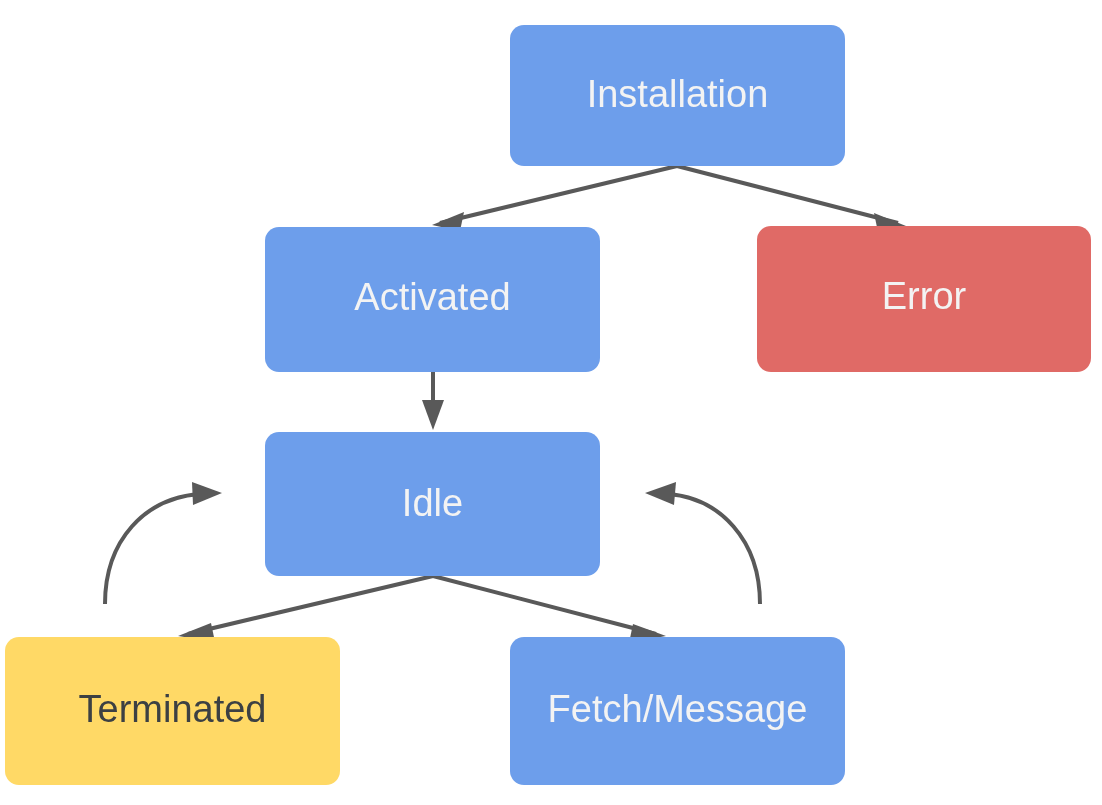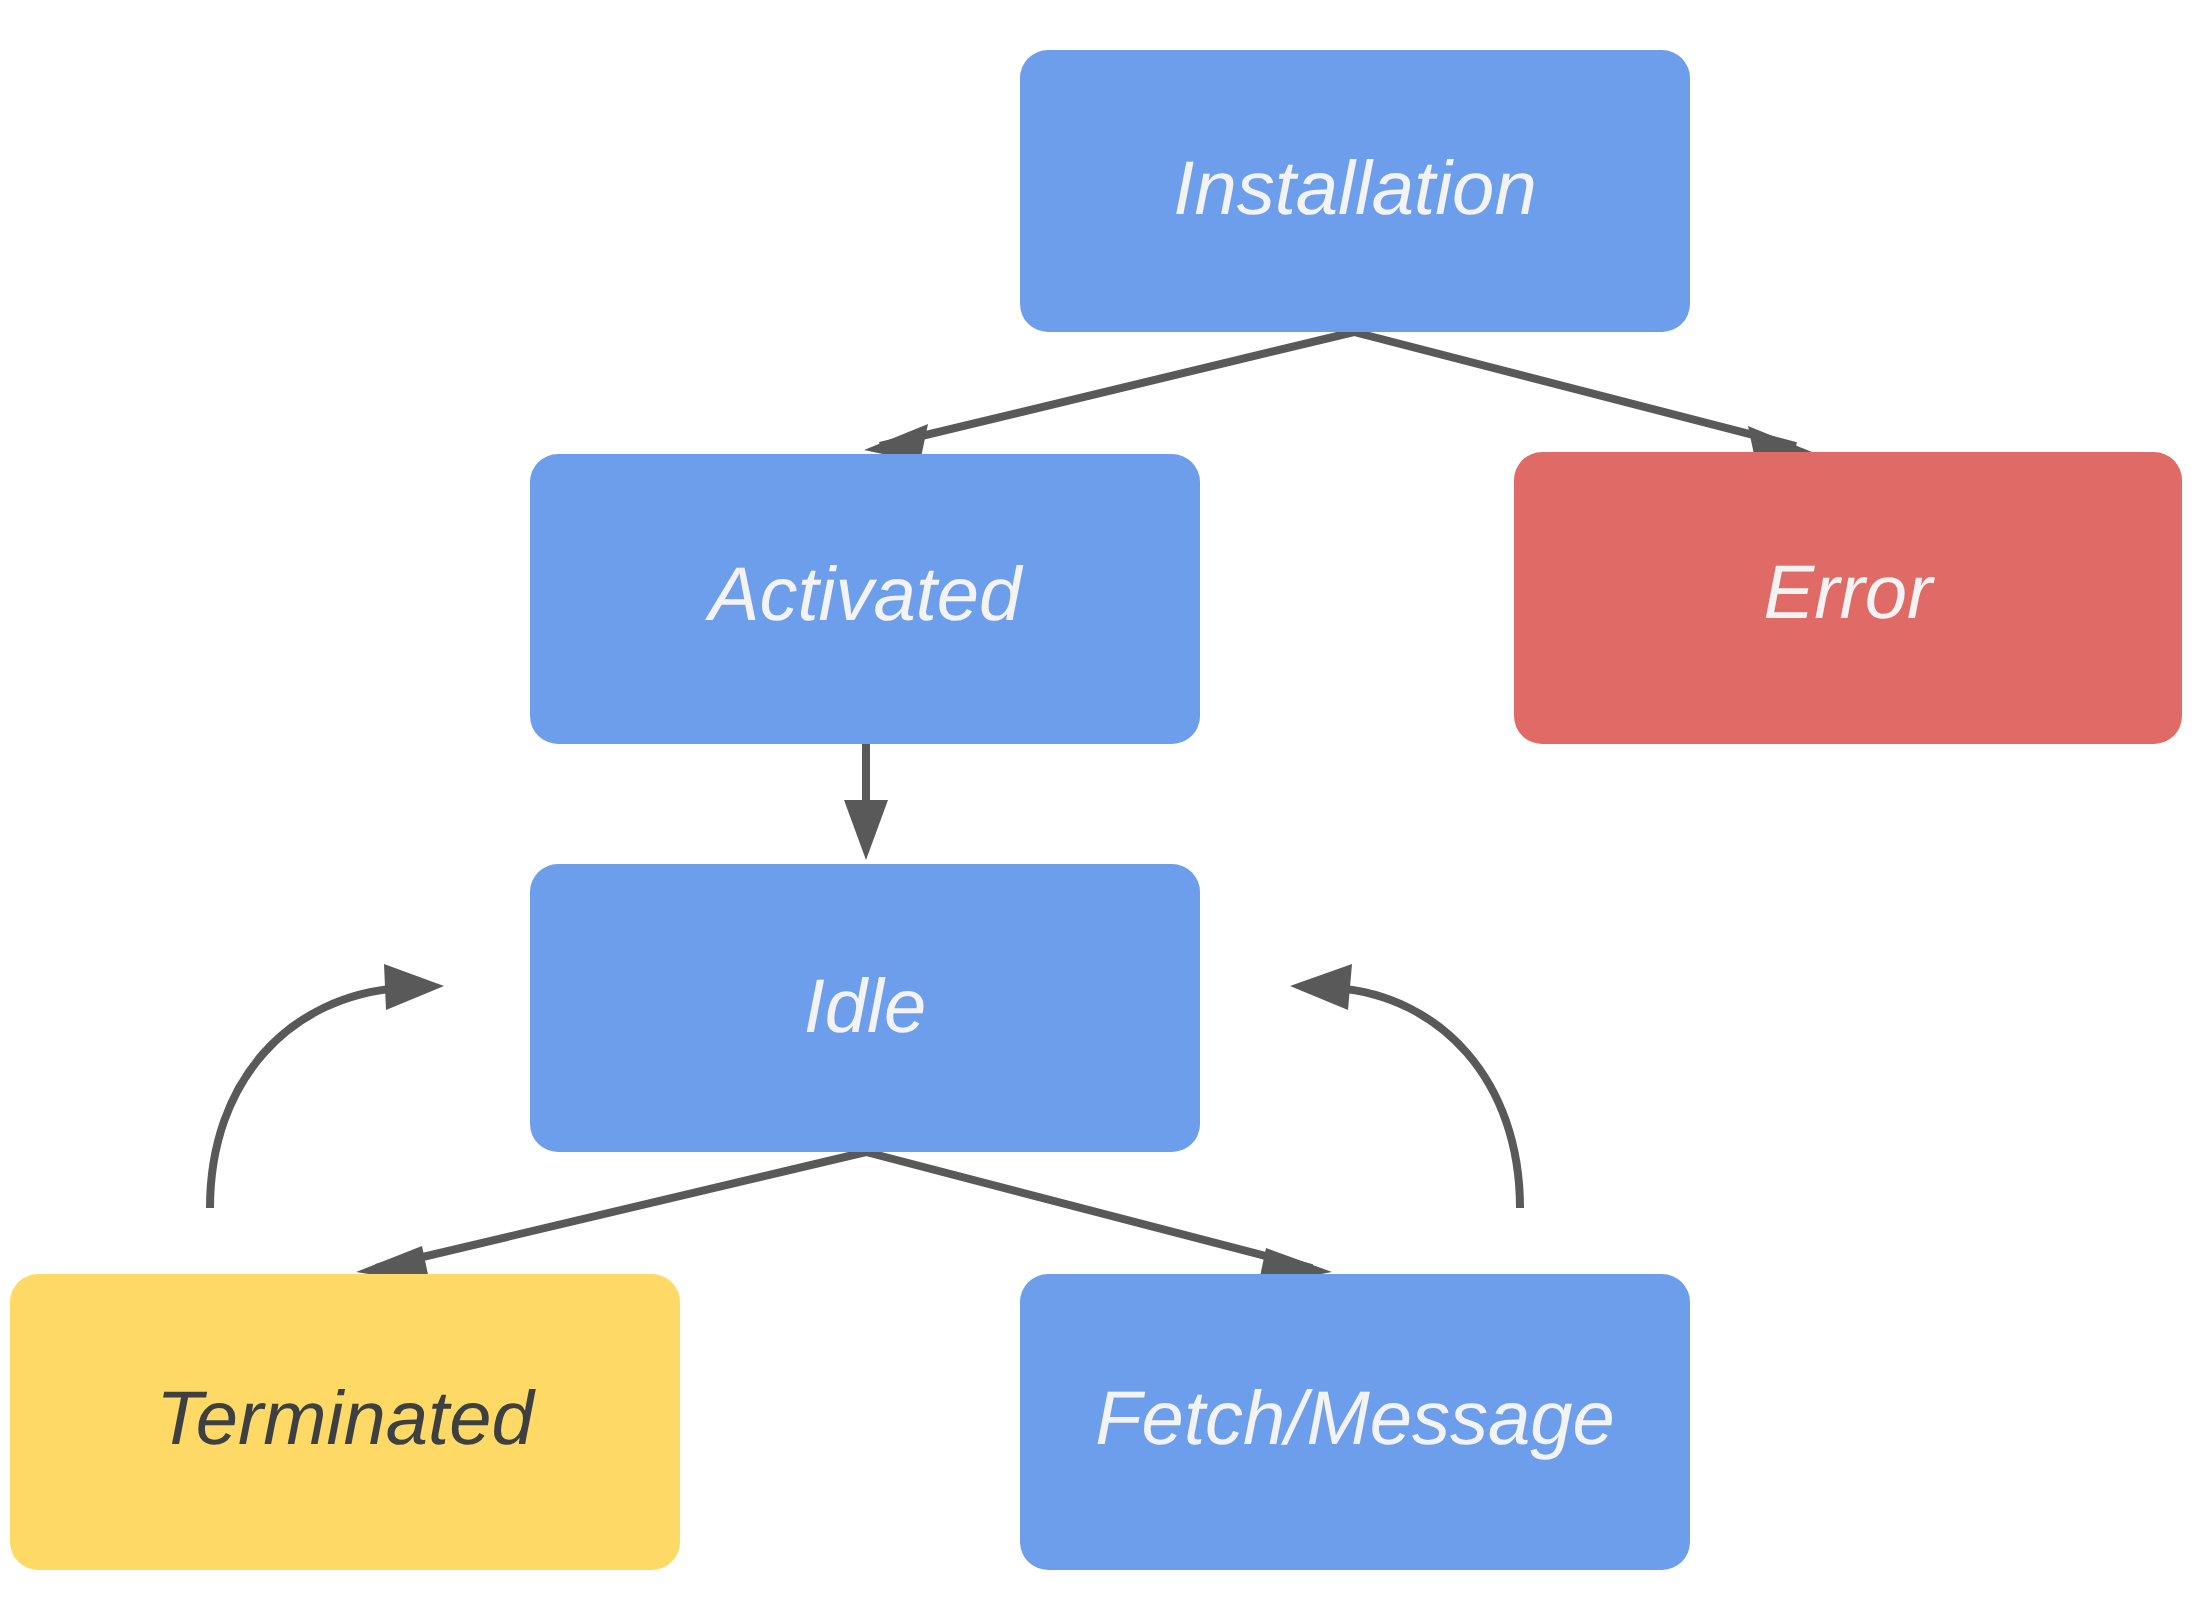--- a/index.html
+++ b/index.html
@@ -11,21 +11,20 @@
     width: 1102px;
     height: 805px;
     overflow: hidden;
     font-family: "Liberation Sans", sans-serif;
   }
   #diagram-root {
     position: relative;
     width: 1102px;
     height: 805px;
     background: #ffffff;
-    font-style: italic;
   }
   svg.canvas {
     position: absolute;
     top: 0;
     left: 0;
     width: 1102px;
     height: 805px;
     display: block;
   }
   .node-label {

